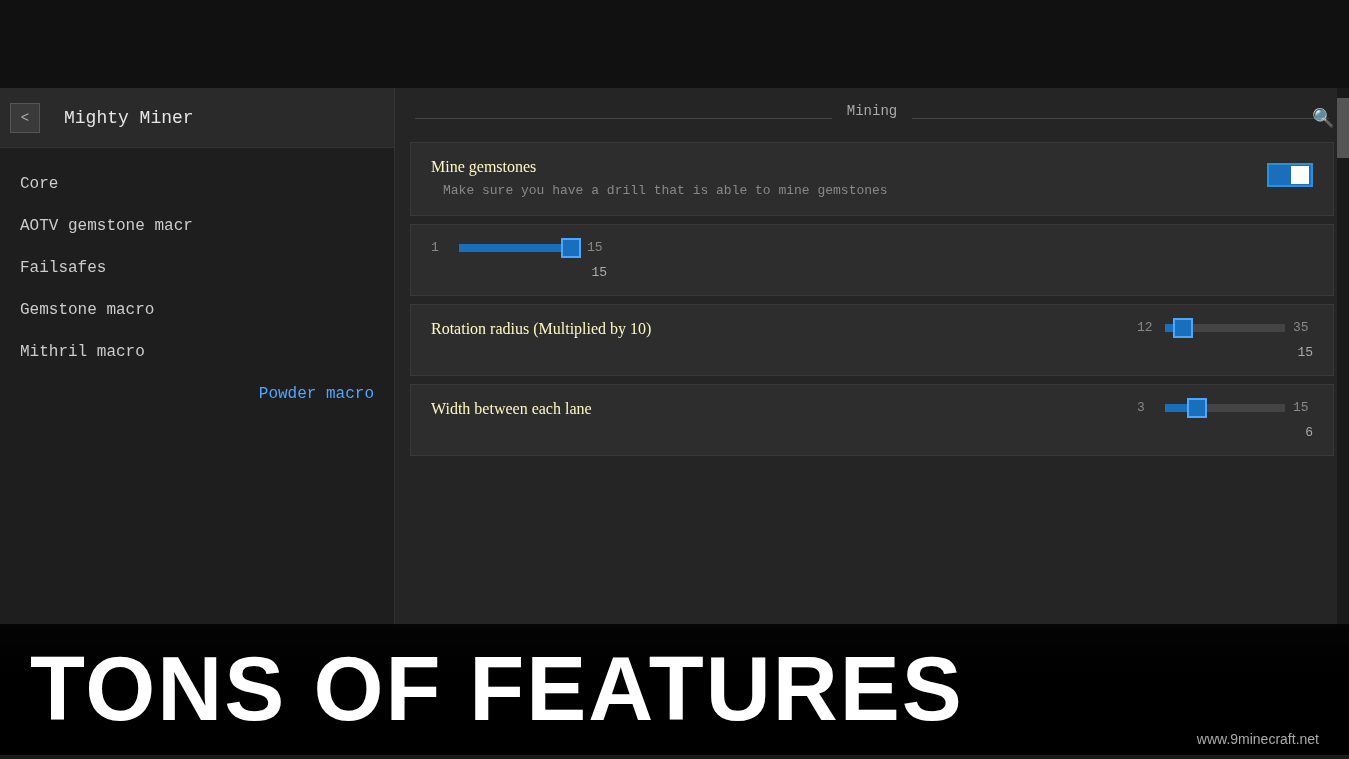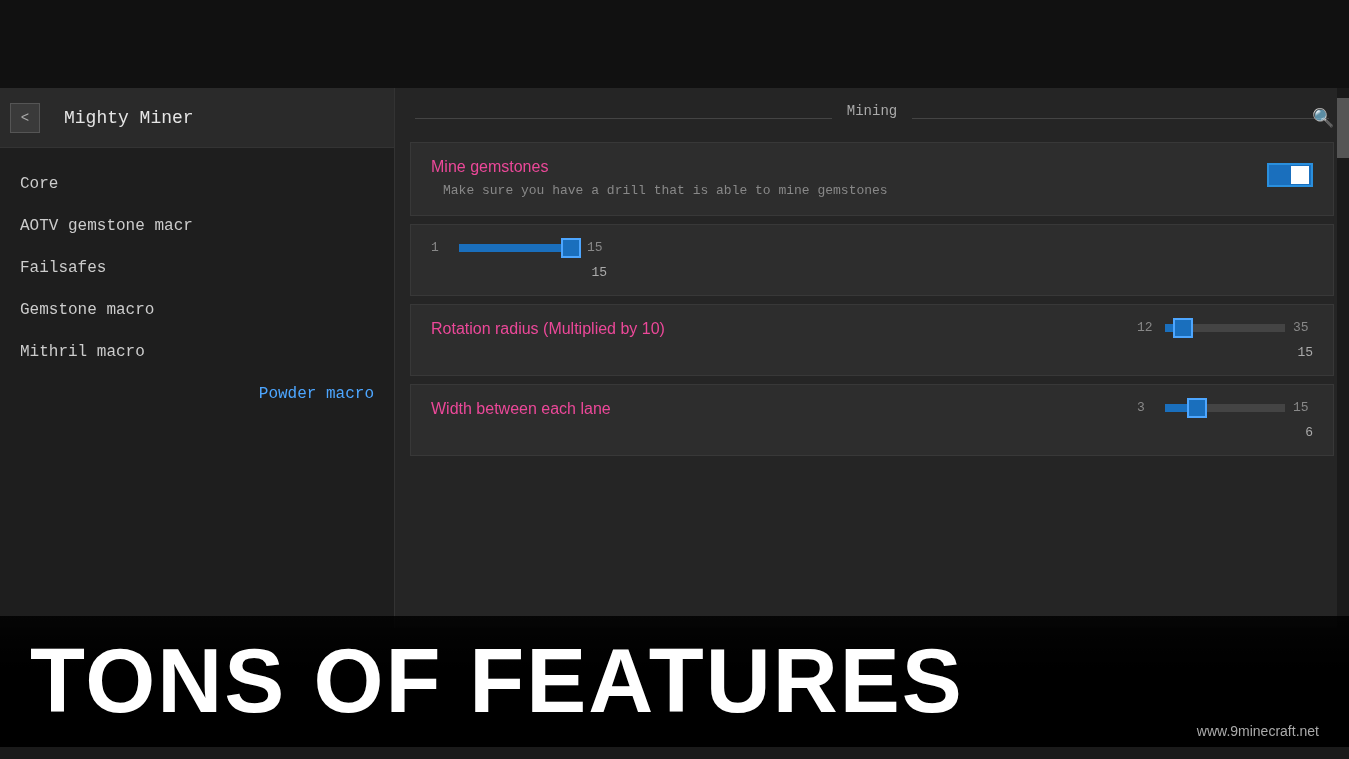--- a/index.html
+++ b/index.html
@@ -131,23 +131,23 @@
 
     
     .setting-card {
       background: #2d2d2d;
       margin: 8px 15px;
       padding: 15px 20px;
       border: 1px solid #383838;
     }
 
     .setting-title {
-      color: #ec4899;
+      color: #fef9c3;
       font-size: 16px;
-      font-family: Liberation Sans, sans-serif;
+      font-family: Liberation Serif, serif;
       margin-bottom: 6px;
     }
 
     .setting-desc {
       color: #888888;
       font-size: 13px;
       font-family: 'Courier New', Courier, monospace;
       line-height: 1.4;
       margin-left: 12px;
     }
@@ -233,21 +233,21 @@
     .slider-value {
       color: #aaaaaa;
       font-size: 13px;
       font-family: 'Courier New', Courier, monospace;
       text-align: right;
     }
 
     
     .bottom-overlay {
       position: absolute;
-      bottom: 12px;
+      bottom: 4px;
       left: 0;
       width: 100%;
       height: 131px;
       background: linear-gradient(to top, #000000 60%, rgba(0,0,0,0.85) 100%);
       display: flex;
       align-items: center;
       justify-content: space-between;
       padding: 0 30px;
       z-index: 10;
     }

